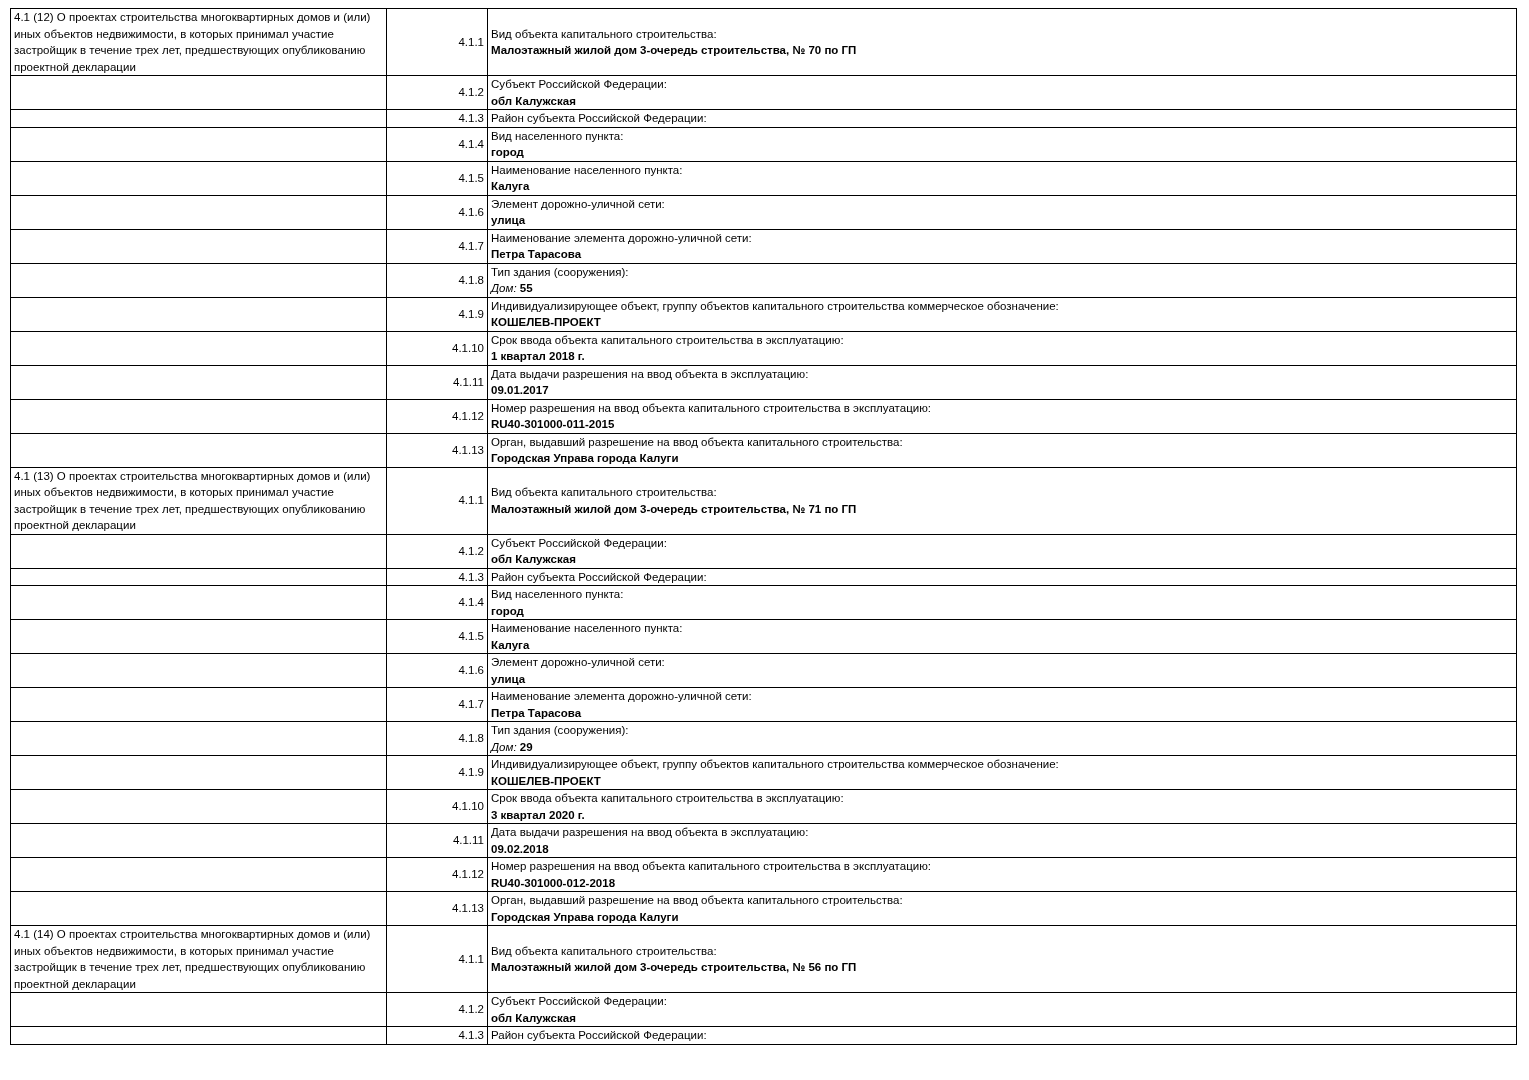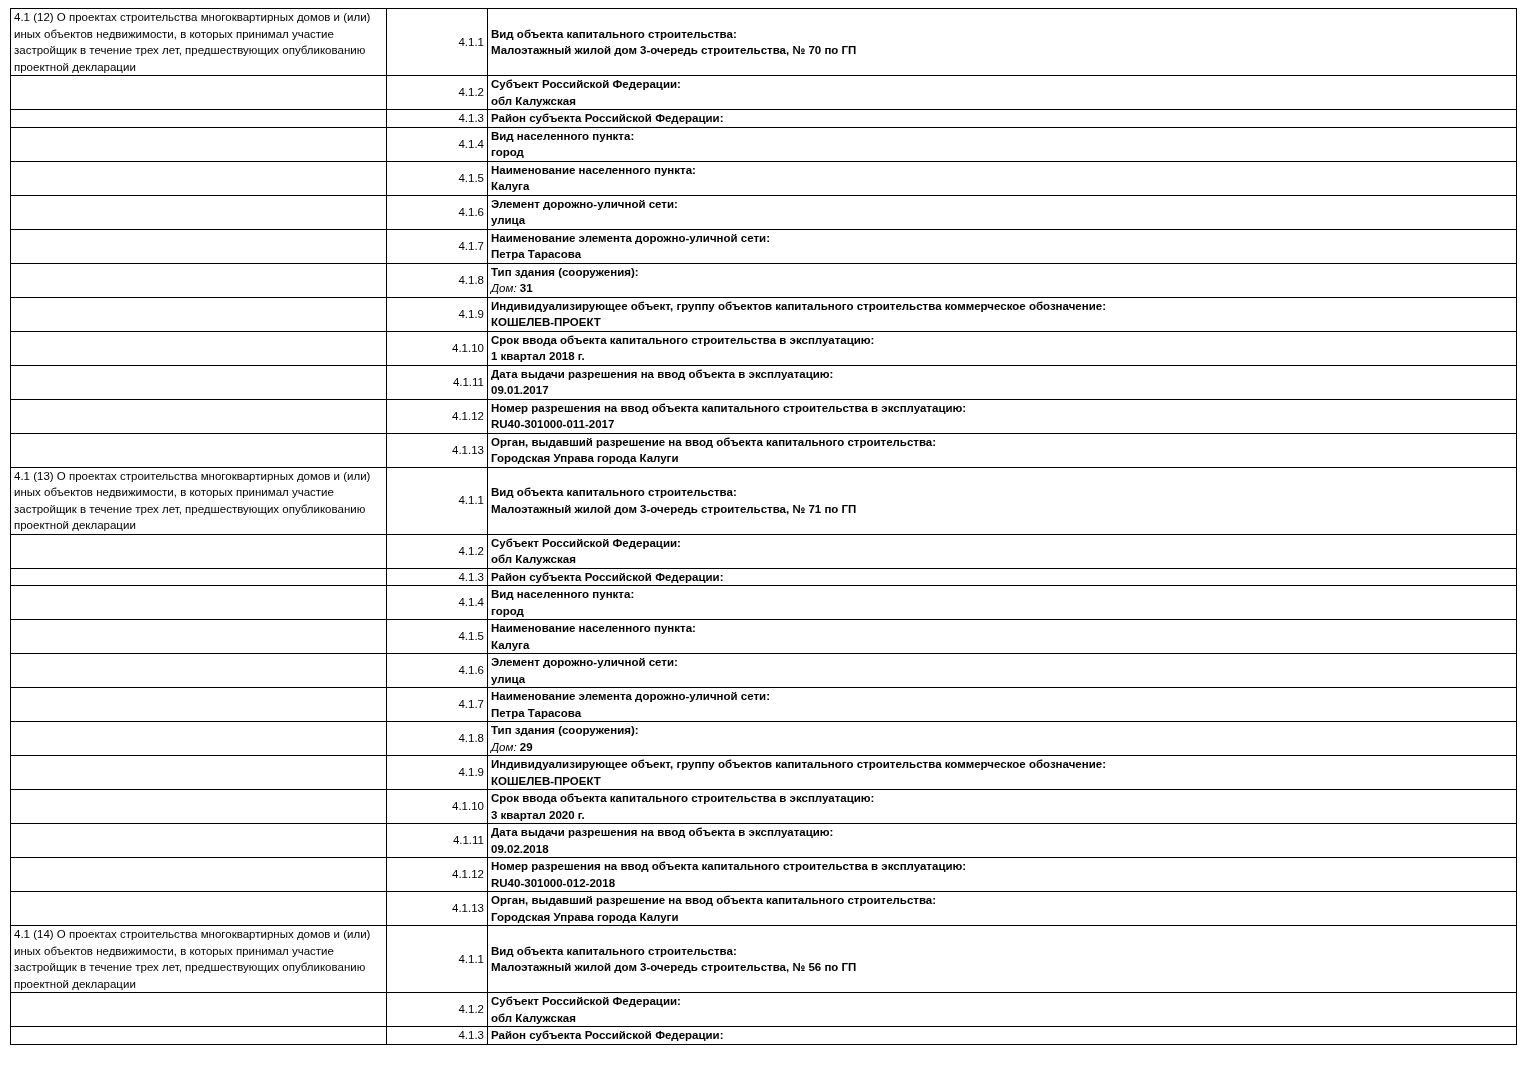--- a/index.html
+++ b/index.html
@@ -31,21 +31,21 @@
   }
   td.col-desc {
     width: 376px;
     vertical-align: top;
   }
   td.col-num {
     width: 101px;
     text-align: right;
   }
   td.col-content .label {
-    font-weight: bold;
+    font-weight: normal;
   }
   td.col-content .value {
     font-weight: bold;
   }
   td.col-content .value .prefix {
     font-weight: normal;
     font-style: italic;
   }
 </style>
 </head>
@@ -107,21 +107,21 @@
           <td class="col-content">
             <div class="label">Наименование элемента дорожно-уличной сети:</div>
             <div class="value"><span>Петра Тарасова</span></div>
           </td>
         </tr>
         <tr>
           <td class="col-desc"></td>
           <td class="col-num">4.1.8</td>
           <td class="col-content">
             <div class="label">Тип здания (сооружения):</div>
-            <div class="value"><span class="prefix">Дом: </span><span>31</span></div>
+            <div class="value"><span class="prefix">Дом: </span><span>55</span></div>
           </td>
         </tr>
         <tr>
           <td class="col-desc"></td>
           <td class="col-num">4.1.9</td>
           <td class="col-content">
             <div class="label">Индивидуализирующее объект, группу объектов капитального строительства коммерческое обозначение:</div>
             <div class="value"><span>КОШЕЛЕВ-ПРОЕКТ</span></div>
           </td>
         </tr>
@@ -139,21 +139,21 @@
           <td class="col-content">
             <div class="label">Дата выдачи разрешения на ввод объекта в эксплуатацию:</div>
             <div class="value"><span>09.01.2017</span></div>
           </td>
         </tr>
         <tr>
           <td class="col-desc"></td>
           <td class="col-num">4.1.12</td>
           <td class="col-content">
             <div class="label">Номер разрешения на ввод объекта капитального строительства в эксплуатацию:</div>
-            <div class="value"><span>RU40-301000-011-2017</span></div>
+            <div class="value"><span>RU40-301000-011-2015</span></div>
           </td>
         </tr>
         <tr>
           <td class="col-desc"></td>
           <td class="col-num">4.1.13</td>
           <td class="col-content">
             <div class="label">Орган, выдавший разрешение на ввод объекта капитального строительства:</div>
             <div class="value"><span>Городская Управа города Калуги</span></div>
           </td>
         </tr>

